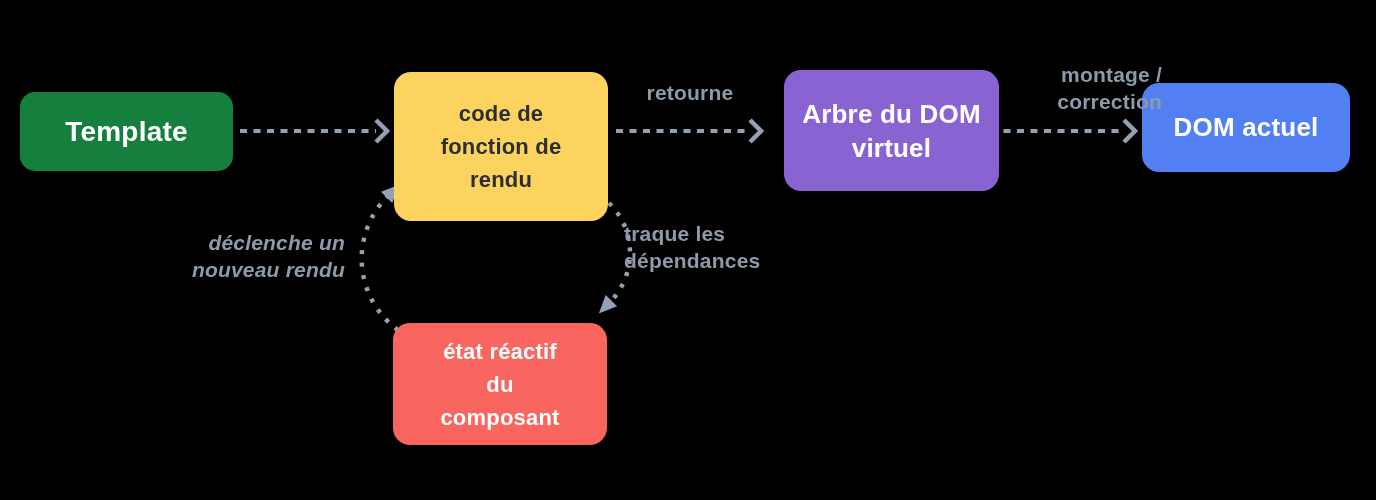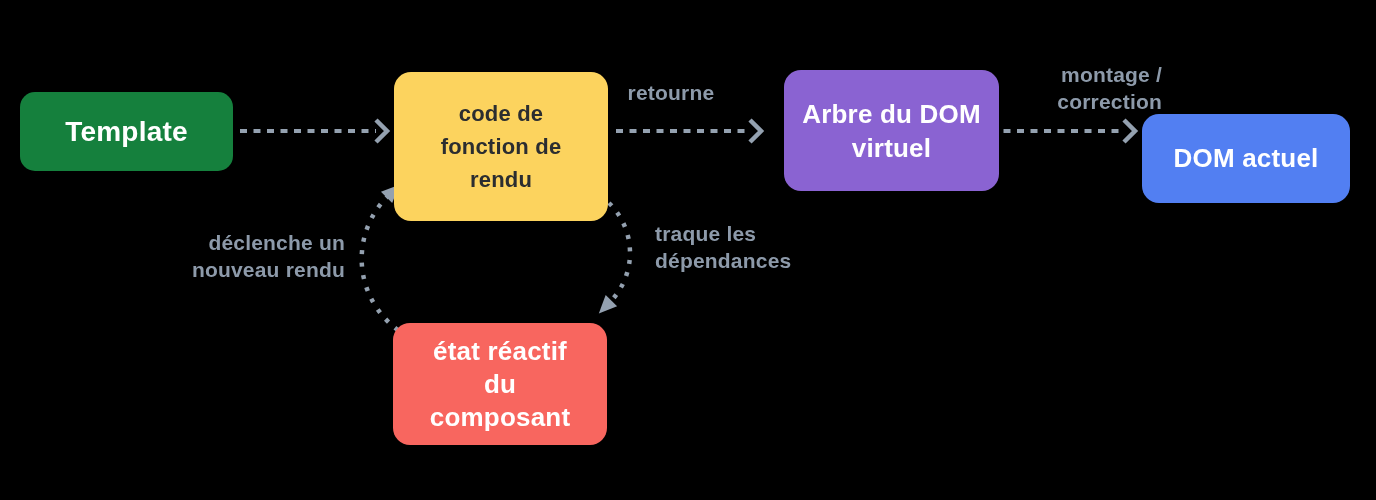--- a/index.html
+++ b/index.html
@@ -53,37 +53,37 @@
     justify-content: center;
     text-align: center;
     font-weight: 700;
     border-radius: 17px;
     white-space: pre-line;
     letter-spacing: 0.2px;
   }
   .n-template { left: 20px;   top: 92px;  width: 213px; height: 79px;  font-size: 28px; border-radius: 15px; }
   .n-render   { left: 394px;  top: 72px;  width: 214px; height: 149px; font-size: 22px; line-height: 33px; }
   .n-vdom     { left: 784px;  top: 70px;  width: 215px; height: 121px; font-size: 26px; line-height: 34px; }
-  .n-dom      { left: 1142px; top: 83px;  width: 208px; height: 89px;  font-size: 26px; margin-top: 31px; }
-  .n-state    { left: 393px;  top: 323px; width: 214px; height: 122px; font-size: 26px; line-height: 33px; }
+  .n-dom      { left: 1142px; top: 83px;  width: 208px; height: 89px;  font-size: 26px; }
+  .n-state    { left: 393px;  top: 323px; width: 214px; height: 122px; font-size: 22px; line-height: 33px; }
 
   .elabel {
     position: absolute;
     color: var(--label);
     font-weight: 700;
     font-size: 21px;
     line-height: 26.5px;
     white-space: pre-line;
     letter-spacing: 0.2px;
   }
   .l-compile   { left: 205px; top: 60px;  width: 200px; text-align: center; }
-  .l-retourne  { left: 596px; top: 80px;  width: 150px; text-align: center; }
+  .l-retourne  { left: 615px; top: 80px;  width: 150px; text-align: center; }
   .l-montage   { left: 962px; top: 62px;  width: 200px; text-align: right; }
-  .l-traque    { left: 655px; top: 221px; width: 220px; text-align: left; }
-  .l-declenche { left: 145px; top: 230px; width: 200px; text-align: right; }
+  .l-traque    { left: 624px; top: 221px; width: 220px; text-align: left; }
+  .l-declenche { left: 145px; top: 230px; width: 200px; text-align: right; font-style: italic; }
 </style>
 </head>
 <body>
 
 <div class="canvas">
 
   <svg class="arrows" viewBox="0 0 1376 500" xmlns="http://www.w3.org/2000/svg" aria-hidden="true">
     <defs>
       <marker id="chevron" markerUnits="userSpaceOnUse" markerWidth="20" markerHeight="30" refX="2" refY="14" orient="auto">
         <path class="chev" d="M2 3 L13 14 L2 25"></path>

